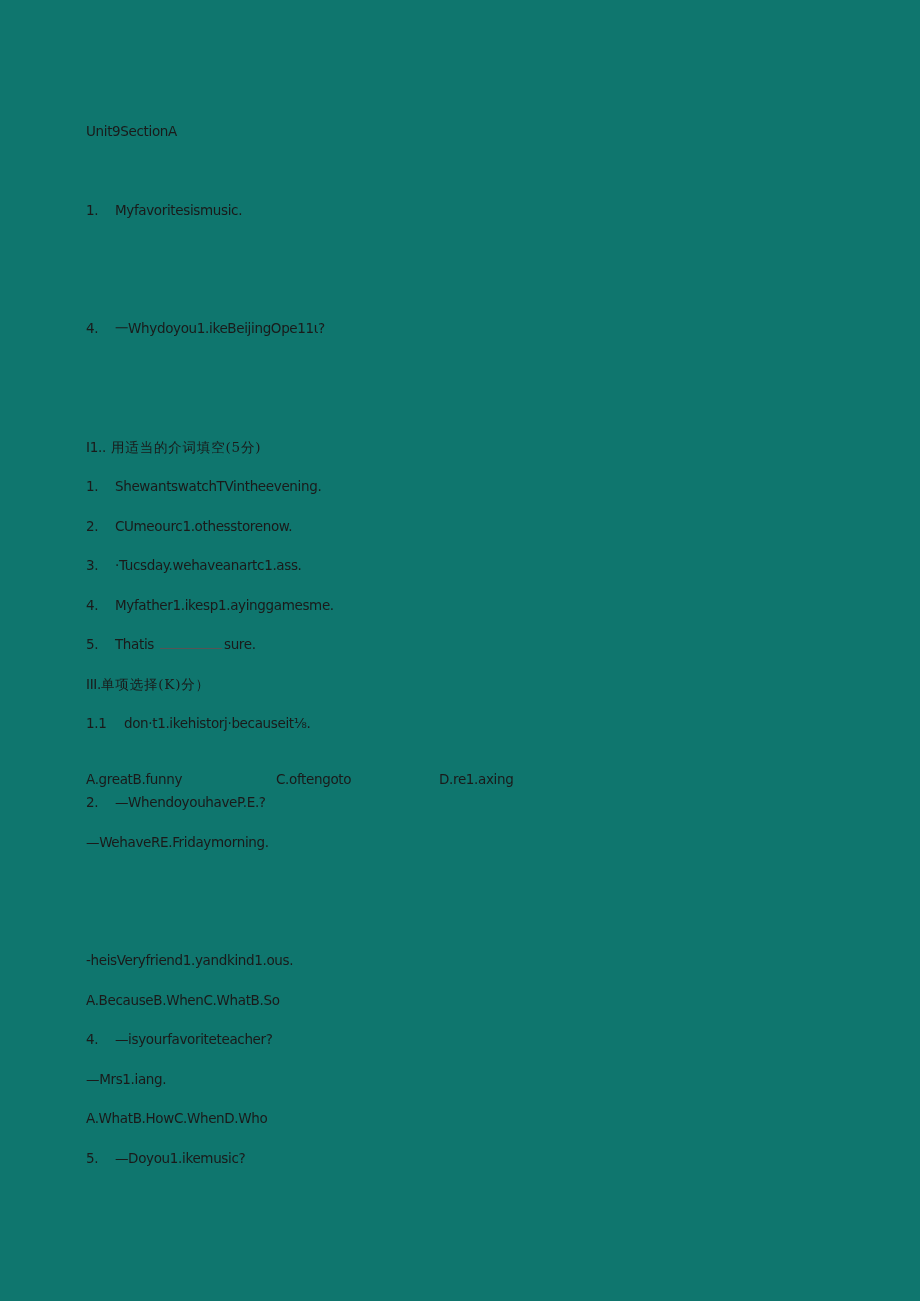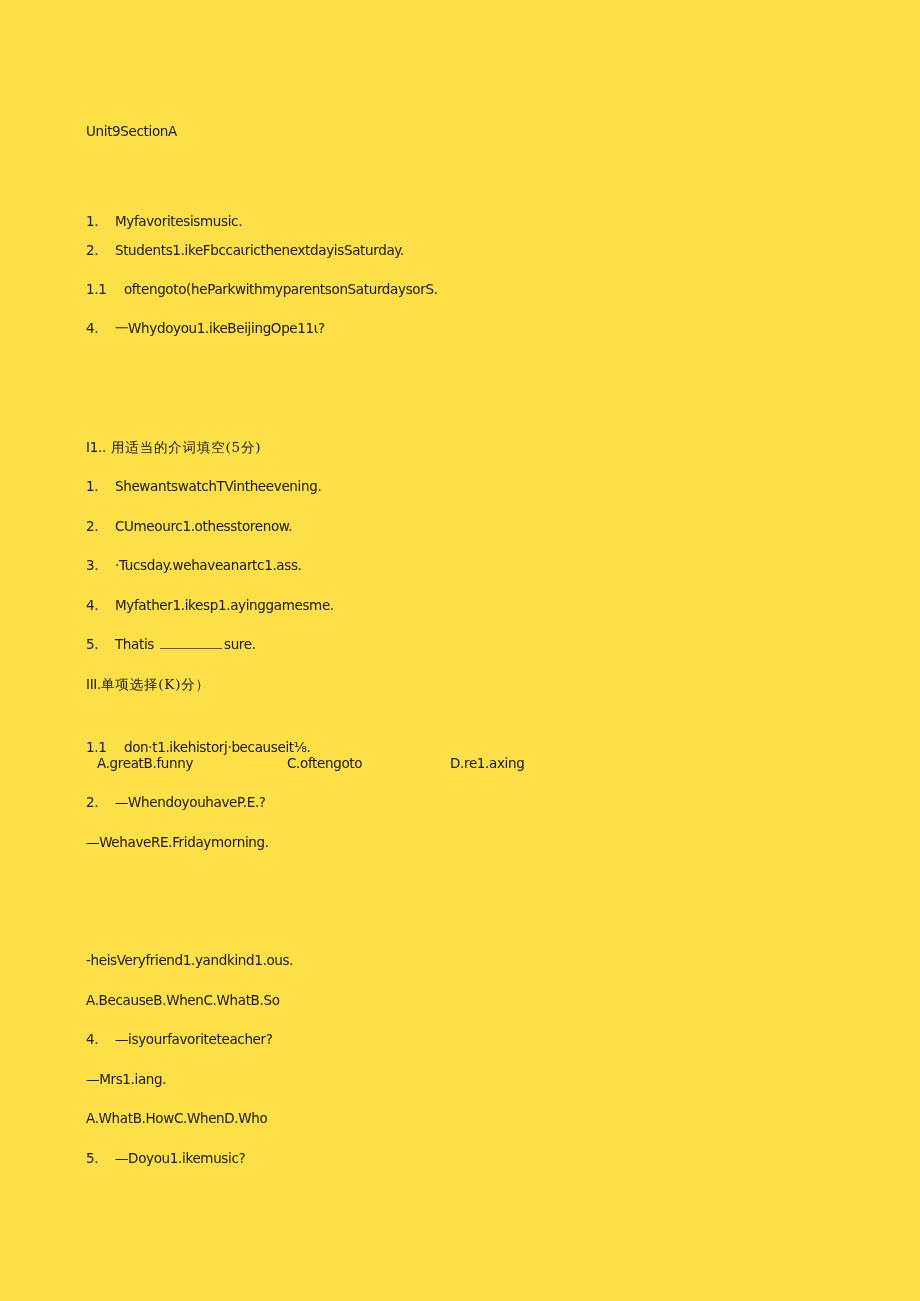--- a/index.html
+++ b/index.html
@@ -1,51 +1,43 @@
 <!DOCTYPE html>
 <html><head>
   <meta charset="utf-8">
   <style>
     html, body { margin: 0; padding: 0; background: #ffffff; }
     body {
       width: 920px; height: 1301px; position: relative; overflow: hidden;
       font-family: "DejaVu Sans", "Liberation Sans", sans-serif;
       color: #1a1a1a;
     }
-    .page { position: absolute; left: 0; top: 0; width: 920px; height: 1301px; background: #fde047; }
+    .page { position: absolute; left: 0; top: 0; width: 920px; height: 1301px; background: #0f766e; }
     .line {
       position: absolute; left: 86px; height: 20px; line-height: 20px;
       font-size: 13.5px; white-space: nowrap; letter-spacing: -0.35px;
     }
     .num { display: inline-block; width: 25px; }
     .num.wide { width: 34px; }
     .heading { font-family: "DejaVu Serif", "Liberation Serif", serif; letter-spacing: 0.8px; }
     .heading .roman { font-family: "DejaVu Sans", "Liberation Sans", sans-serif; letter-spacing: -0.3px; }
     .blank { display: inline-block; border-bottom: 1px solid #555; height: 14px; vertical-align: baseline; margin: 0 2px; }
-    .opt { position: absolute; top: 0; margin-left: 11px; }
+    .opt { position: absolute; top: 16px; }
   </style>
 </head>
 <body>
 
 <div class="page">
 
   <div class="line" style="top:121px">Unit9SectionA</div>
 
 
-  <div class="line" style="top:211px">
+  <div class="line" style="top:200px">
     <span class="num">1.</span>
     <span>Myfavoritesismusic.</span>
-  </div>
-  <div class="line" style="top:240px">
-    <span class="num">2.</span>
-    <span>Students1.ikeFbccaιricthenextdayisSaturday.</span>
-  </div>
-  <div class="line" style="top:279px">
-    <span class="num wide">1.1</span>
-    <span>oftengoto(heParkwithmyparentsonSaturdaysorS.</span>
   </div>
   <div class="line" style="top:318px">
     <span class="num">4.</span>
     <span>一Whydoyou1.ikeBeijingOpe11ι?</span>
   </div>
 
   <div class="line heading" style="top:437px">
     <span class="roman">I1..</span>
     <span>用适当的介词填空(5分)</span>
   </div>
@@ -69,21 +61,21 @@
   <div class="line" style="top:634px">
     <span class="num">5.</span>
     <span>Thatis</span>
     <span class="blank" style="width:62px"></span><span>sure.</span>
   </div>
 
   <div class="line heading" style="top:674px">
     <span class="roman">III.</span><span>单项选择(K)分）</span>
   </div>
 
-  <div class="line" style="top:737px">
+  <div class="line" style="top:713px">
     <span class="num wide">1.1</span>
     <span>don·t1.ikehistorj·becauseit⅛.</span>
   </div>
   <div class="line" style="top:753px; width:600px">
     <span class="opt" style="left:0">A.greatB.funny</span>
     <span class="opt" style="left:190px">C.oftengoto</span>
     <span class="opt" style="left:353px">D.re1.axing</span>
   </div>
 
   <div class="line" style="top:792px">

